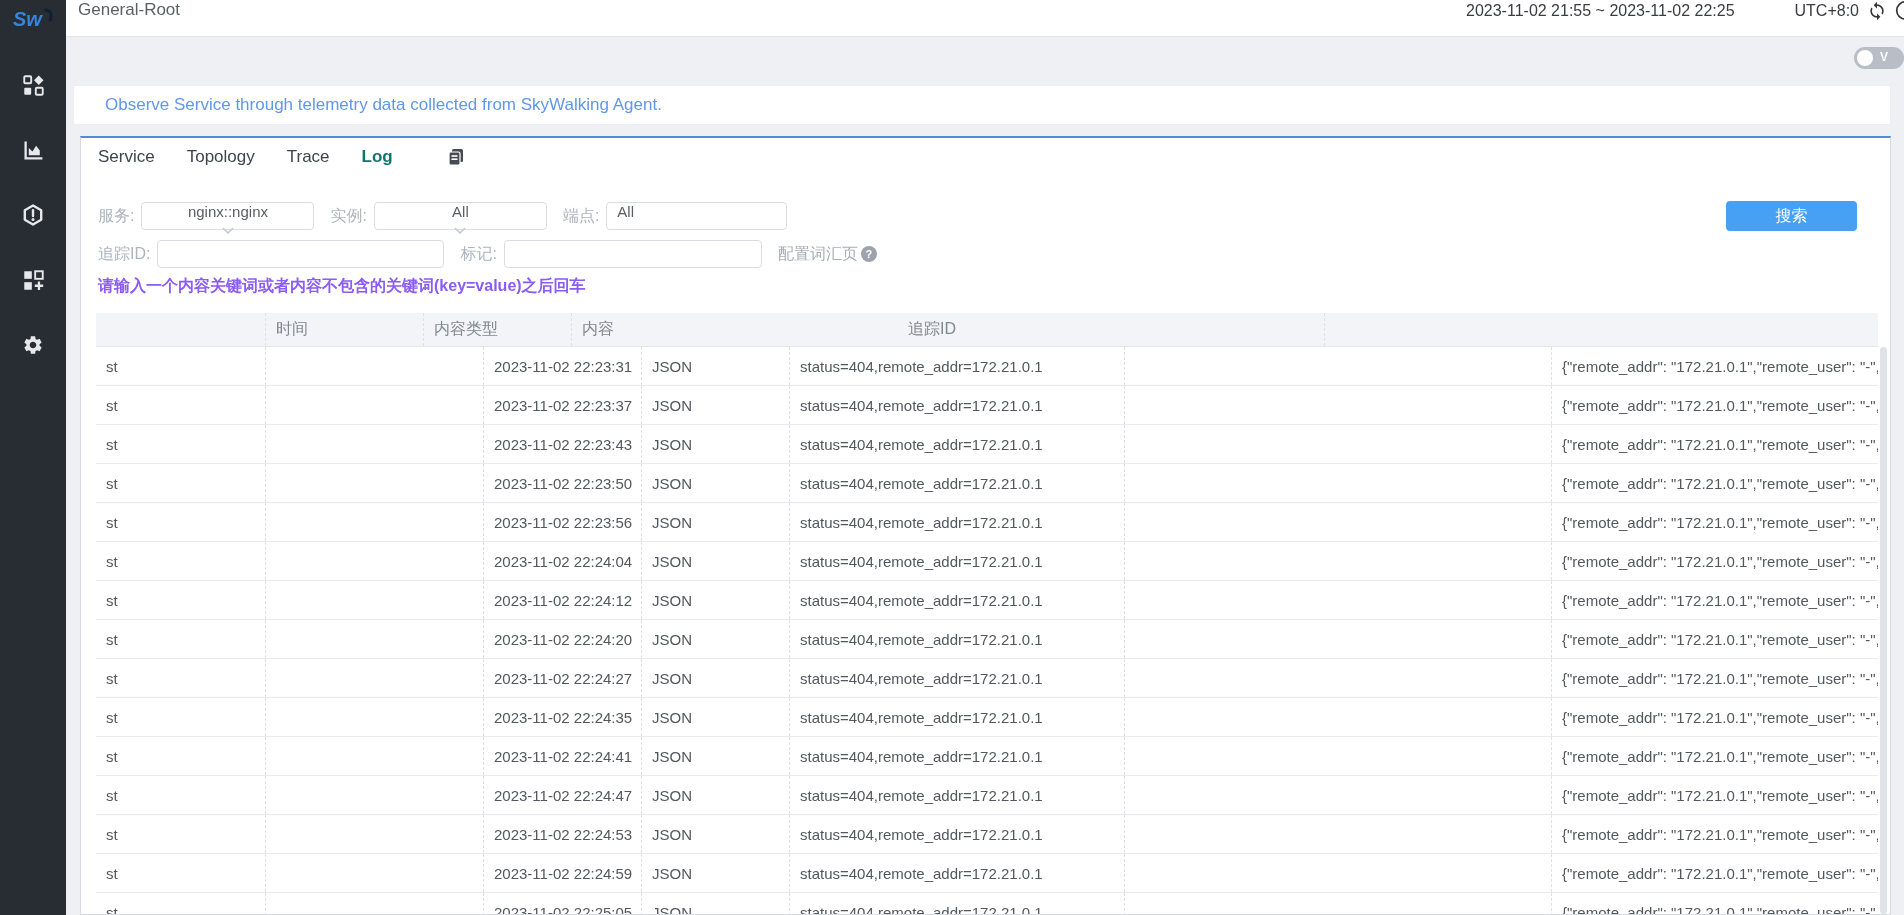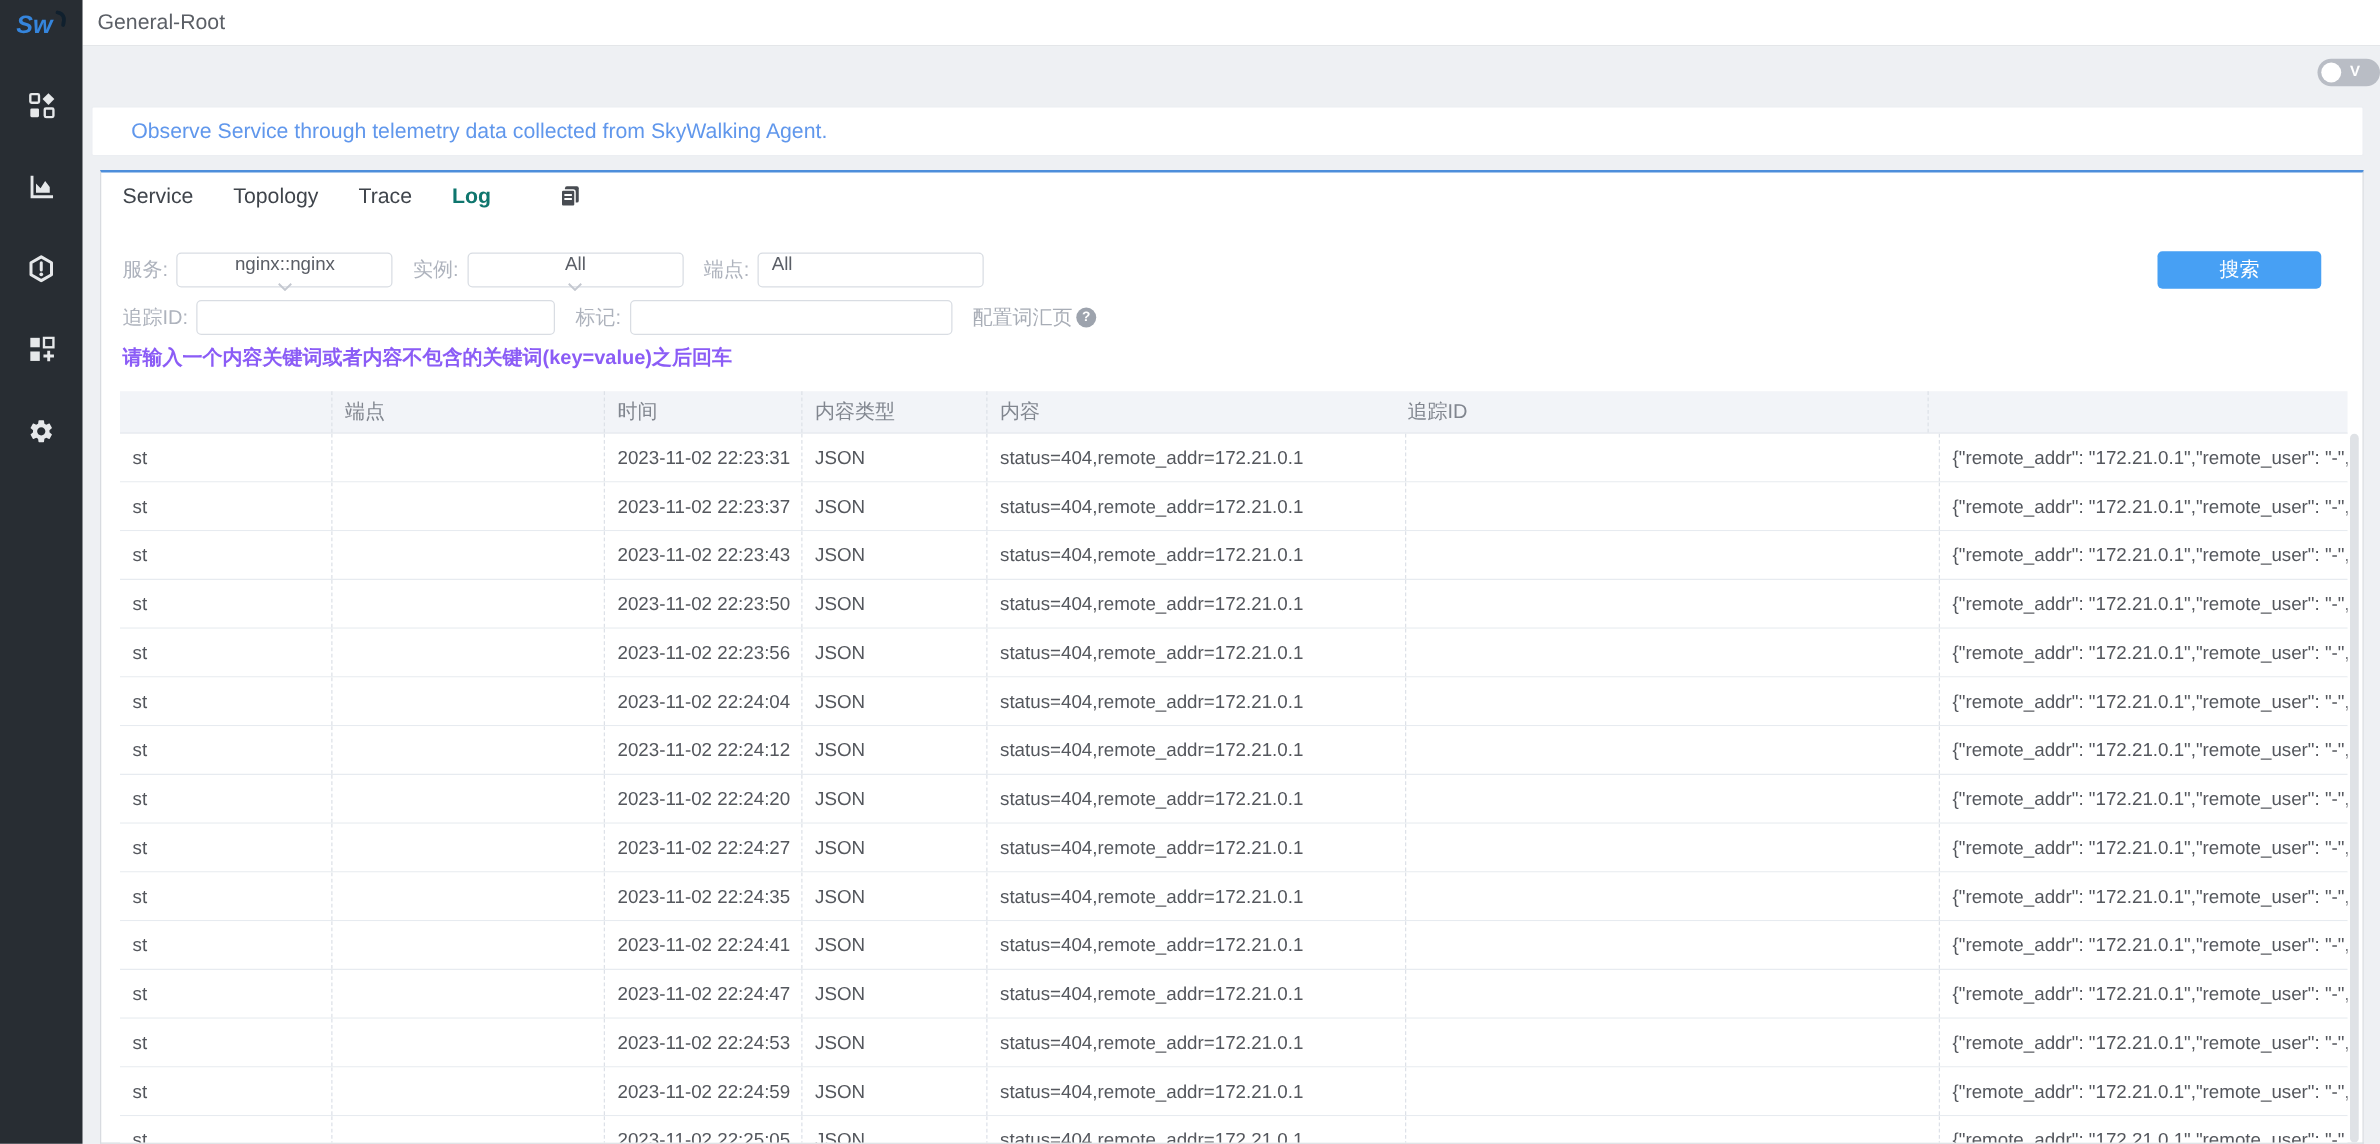--- a/index.html
+++ b/index.html
@@ -8,21 +8,21 @@
 
   
   .sidebar { position:absolute; left:0; top:0; width:66px; height:915px;
     background:#282d33; z-index:30; }
   .logo { height:37px; display:flex; align-items:center; justify-content:center; }
   .nav-items { margin-top:38px; display:flex; flex-direction:column; align-items:center; gap:41px; }
   .nav-btn { width:24px; height:24px; display:flex; align-items:center; justify-content:center; cursor:pointer; }
 
   
   .topbar { position:absolute; left:66px; top:0; right:0; height:37px; background:#fff;
-    border-bottom:1px solid #e4e6e9; display:flex; align-items:center; z-index:20; }
+    border-bottom:1px solid #e4e6e9; display:flex; align-items:flex-start; z-index:20; }
   .page-title { margin-left:12px; font-size:17px; color:#5b5f66; }
   .topbar-right { margin-left:auto; display:flex; align-items:center; }
   .time-range { font-size:16px; color:#3a3c40; cursor:pointer; }
   .tz { font-size:16px; color:#3a3c40; margin-left:60px; }
   .icon-btn { margin-left:8px; cursor:pointer; display:flex; align-items:center; }
 
   
   .toggle-row { position:absolute; top:47px; right:0; height:24px; z-index:5; }
   .switch { position:relative; width:50px; height:22px; border-radius:11px;
     background:#b9bdc5; cursor:pointer; }
@@ -134,20 +134,36 @@
         <svg width="22" height="22" viewBox="0 0 24 24" fill="#e6e8ea">
           <path d="M19.14 12.94c.04-.3.06-.61.06-.94 0-.32-.02-.64-.07-.94l2.03-1.58c.18-.14.23-.41.12-.61l-1.92-3.32c-.12-.22-.37-.29-.59-.22l-2.39.96c-.5-.38-1.03-.7-1.62-.94l-.36-2.54c-.04-.24-.24-.41-.48-.41h-3.84c-.24 0-.43.17-.47.41l-.36 2.54c-.59.24-1.13.57-1.62.94l-2.39-.96c-.22-.08-.47 0-.59.22L2.74 8.87c-.12.21-.08.47.12.61l2.03 1.58c-.05.3-.09.63-.09.94s.02.64.07.94l-2.03 1.58c-.18.14-.23.41-.12.61l1.92 3.32c.12.22.37.29.59.22l2.39-.96c.5.38 1.03.7 1.62.94l.36 2.54c.05.24.24.41.48.41h3.84c.24 0 .44-.17.47-.41l.36-2.54c.59-.24 1.13-.56 1.62-.94l2.39.96c.22.08.47 0 .59-.22l1.92-3.32c.12-.22.07-.47-.12-.61l-2.01-1.58zM12 15.6c-1.98 0-3.6-1.62-3.6-3.6s1.62-3.6 3.6-3.6 3.6 1.62 3.6 3.6-1.62 3.6-3.6 3.6z"></path>
         </svg>
       </span>
     </div>
   </div>
 </div>
 
 <div class="topbar">
   <div class="page-title">General-Root</div>
+  <div class="topbar-right">
+    <span class="time-range">2023-11-02 21:55 ~ 2023-11-02 22:25</span>
+    <span class="tz">UTC+8:0</span>
+    <span class="icon-btn">
+      <svg width="20" height="20" viewBox="0 0 24 24" fill="#35373b">
+        <path d="M12 4V1L8 5l4 4V6c3.31 0 6 2.69 6 6 0 1.01-.25 1.97-.7 2.8l1.46 1.46A7.93 7.93 0 0020 12c0-4.42-3.58-8-8-8zm0 14c-3.31 0-6-2.69-6-6 0-1.01.25-1.97.7-2.8L5.24 7.74A7.93 7.93 0 004 12c0 4.42 3.58 8 8 8v3l4-4-4-4v3z"></path>
+      </svg>
+    </span>
+    <span class="icon-btn" style="margin-right:-12px">
+      <svg width="21" height="21" viewBox="0 0 24 24" fill="none" stroke="#35373b" stroke-width="2">
+        <circle cx="12" cy="12" r="10"></circle>
+        <line x1="12" y1="10.5" x2="12" y2="17"></line>
+        <circle cx="12" cy="7" r="0.8" fill="#35373b"></circle>
+      </svg>
+    </span>
+  </div>
 </div>
 
 <div class="toggle-row">
   <div class="switch">
     <div class="knob"></div>
     <span class="sw-label">V</span>
   </div>
 </div>
 
 <div class="notice">
@@ -208,21 +224,20 @@
     </div>
     <span class="vocab">配置词汇页</span>
     <span class="q-icon">?</span>
   </div>
 
   <div class="hint">请输入一个内容关键词或者内容不包含的关键词(key=value)之后回车</div>
 
   <div class="logtable">
     <div class="t-head">
       <div class="c c0"></div>
-      <div class="c c1">端点</div>
       <div class="c c2">时间</div>
       <div class="c c3">内容类型</div>
       <div class="c c6 last">内容</div>
       <div class="c c5">追踪ID</div>
     </div>
     <div class="t-body">
 
     <div class="t-row" style="">
         <div class="c c0">st</div>
         <div class="c c1"></div>

